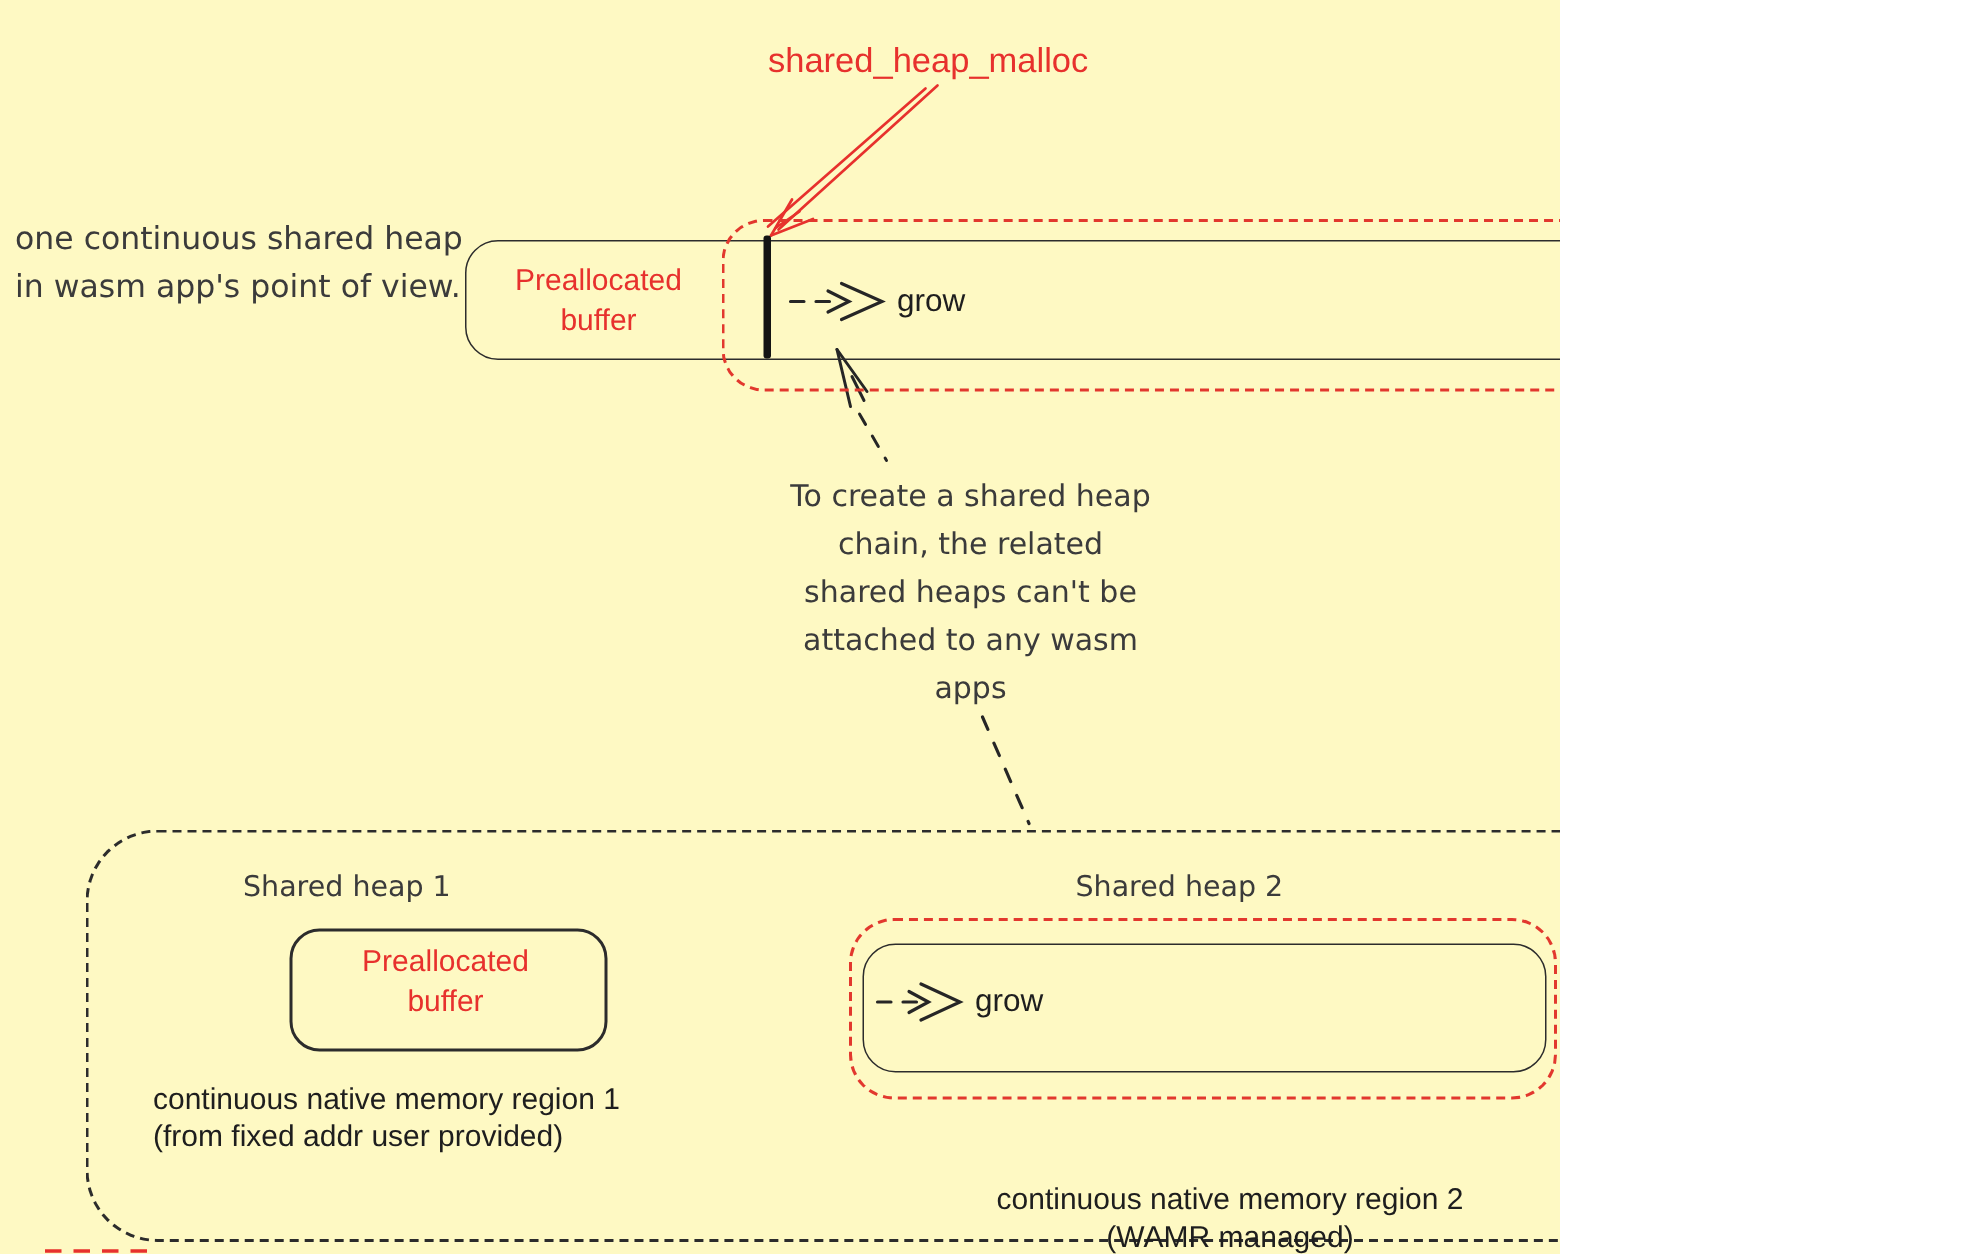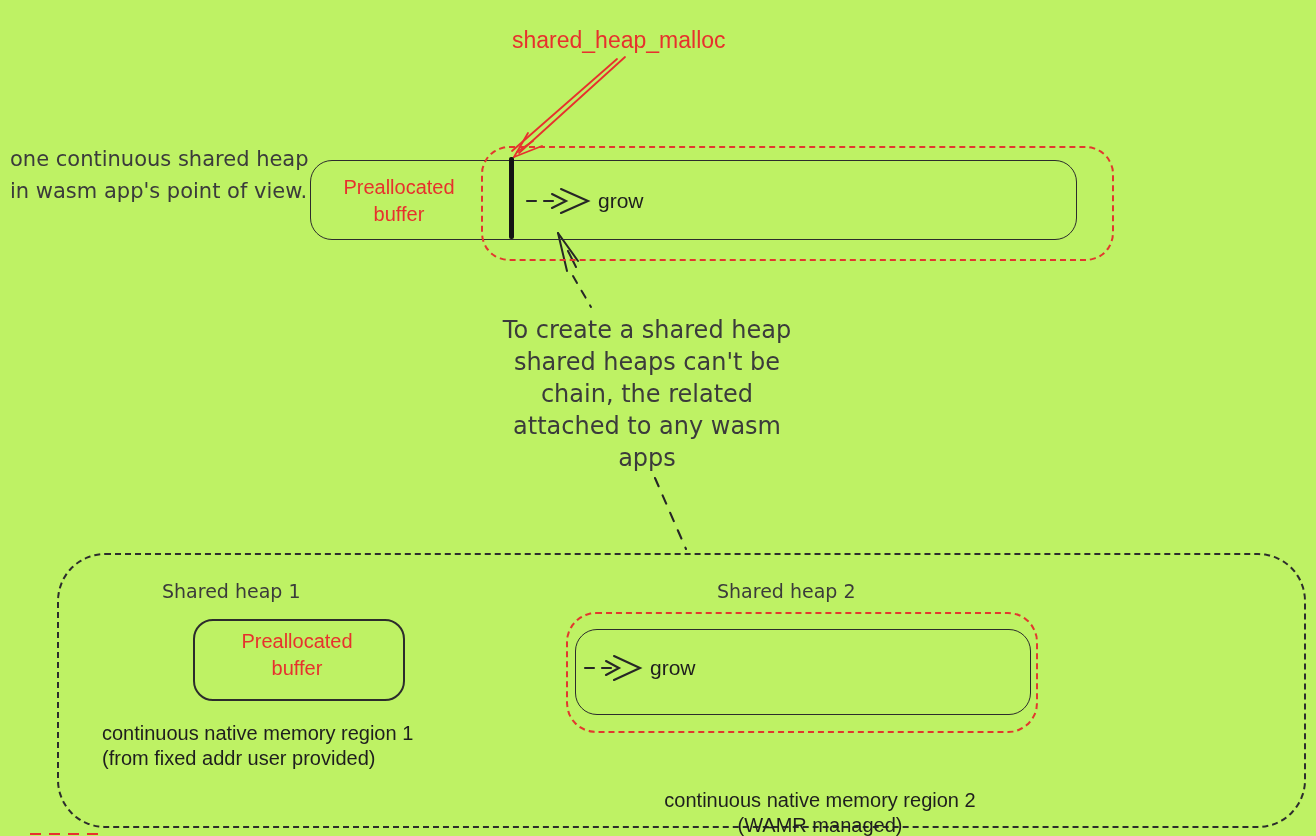--- a/index.html
+++ b/index.html
@@ -1,19 +1,19 @@
 <!DOCTYPE html>
 <html><head>
 <meta charset="utf-8">
 <style>
   html,body{margin:0;padding:0;}
   #canvas{
     position:relative;
-    width:1316px;height:836px;
-    background:#bef264;
+    width:1040px;height:836px;
+    background:#fef9c3;
     overflow:hidden;
     font-family:"Liberation Sans", sans-serif;
   }
   .abs{position:absolute;}
   svg.strokes{position:absolute;left:0;top:0;z-index:1;}
   .marker{font-family:"DejaVu Sans", sans-serif;color:#3b3b3b;}
   .redtext{color:#e7312d;}
   .blacktext{color:#1e1e1e;}
 
   
@@ -44,21 +44,21 @@
   .heap2-box{
     left:575px;top:629px;width:454px;height:84px;
     border:1.7px solid #2c2c2c;border-radius:22px;z-index:4;
   }
 
   
   .malloc-label{left:512px;top:27px;font-size:23px;white-space:nowrap;z-index:5;}
   .caption-left{left:10px;top:143px;width:336px;font-size:21px;line-height:32px;z-index:5;}
   .prealloc-top{left:315px;top:174px;width:168px;text-align:center;font-size:20px;line-height:27px;z-index:5;}
   .grow-1{left:598px;top:189px;font-size:21px;z-index:5;}
-  .note-block{left:478px;top:314px;width:338px;text-align:center;font-size:24px;line-height:32px;z-index:5;}
+  .note-block{left:478px;top:314px;width:338px;text-align:center;font-size:20px;line-height:32px;z-index:5;}
   .heap1-title{left:162px;top:580px;width:200px;text-align:left;font-size:19px;z-index:5;}
   .heap2-title{left:717px;top:580px;width:200px;text-align:left;font-size:19px;z-index:5;}
   .prealloc-bottom{left:213px;top:628px;width:168px;text-align:center;font-size:20px;line-height:27px;z-index:5;}
   .caption-heap1{left:102px;top:721px;width:380px;font-size:20px;line-height:25px;z-index:5;}
   .grow-2{left:650px;top:656px;font-size:21px;z-index:5;}
   .caption-heap2{left:630px;top:748px;width:380px;text-align:center;font-size:20px;line-height:25px;z-index:5;margin-top:40px;}
 </style>
 </head>
 <body>
 
@@ -111,22 +111,22 @@
 
   <div class="abs prealloc-top redtext">
     <div>Preallocated</div>
     <div>buffer</div>
   </div>
 
   <div class="abs grow-1 blacktext">grow</div>
 
   <div class="abs note-block marker">
     <div>To create a shared heap</div>
+    <div>chain, the related</div>
     <div>shared heaps can't be</div>
-    <div>chain, the related</div>
     <div>attached to any wasm</div>
     <div>apps</div>
   </div>
 
   <div class="abs big-dash"></div>
 
   <div class="abs heap1-title marker">Shared heap 1</div>
 
   <div class="abs heap1-box"></div>
   <div class="abs prealloc-bottom redtext">

